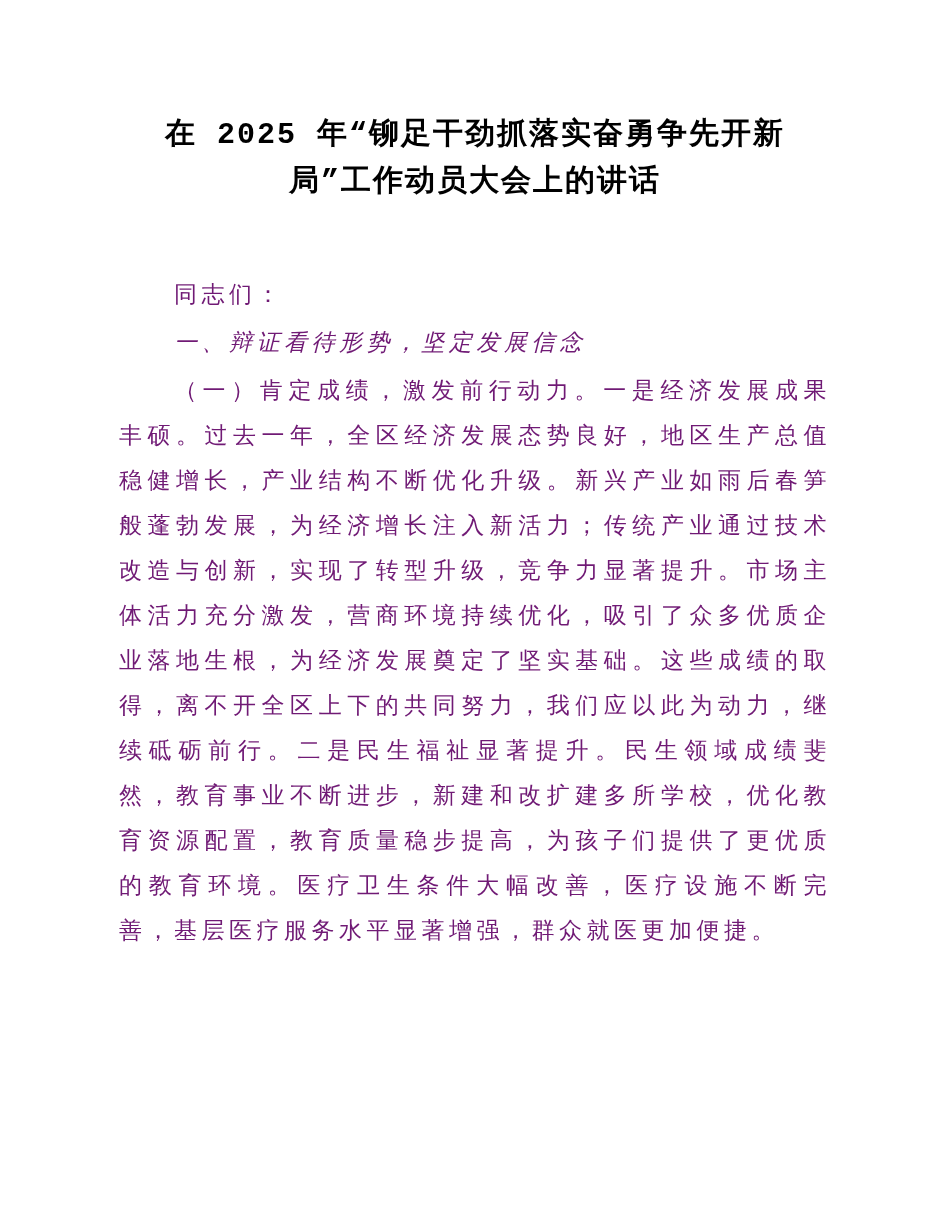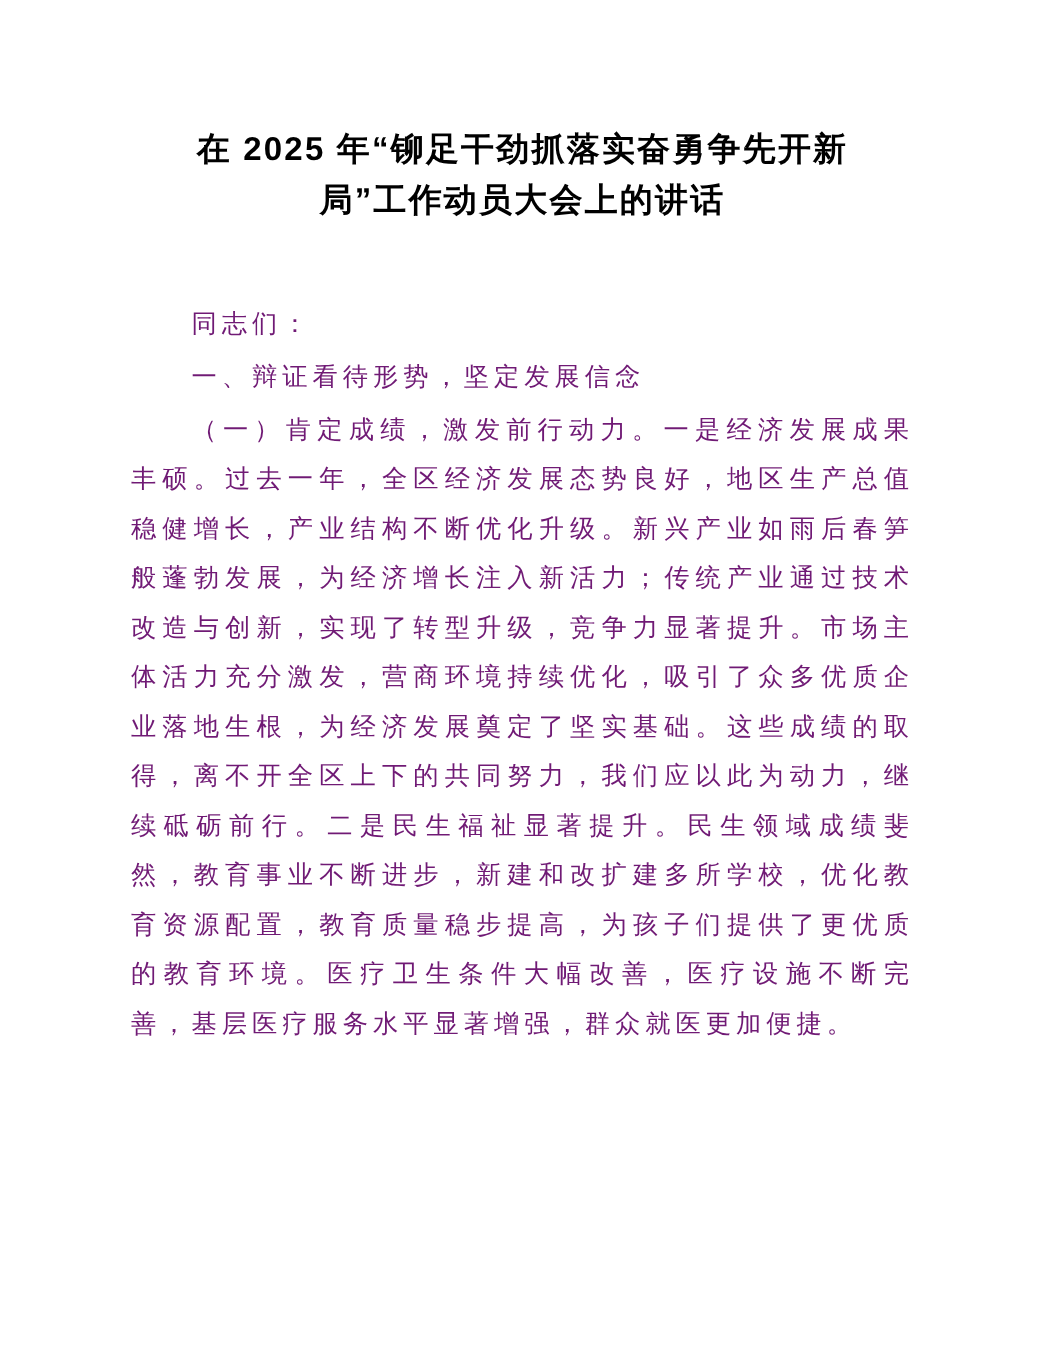--- a/index.html
+++ b/index.html
@@ -14,21 +14,21 @@
     background: #ffffff;
     color: #000000;
     overflow: hidden;
     font-family: "Liberation Serif", serif;
   }
   .doc-title {
     margin: 0 auto;
     padding-top: 112px;
     max-width: 640px;
     text-align: center;
-    font-family: Liberation Sans, sans-serif;
+    font-family: Liberation Mono, monospace;
     font-weight: 700;
     font-size: 30px;
     line-height: 47px;
     letter-spacing: 2px;
     color: #000000;
   }
   .content {
     margin-left: 119px;
     width: 712px;
     padding-top: 66px;
@@ -37,20 +37,21 @@
     letter-spacing: 4.5px;
     text-align: justify;
     color: #701a75;
   }
   .content p {
     margin: 0;
     text-indent: 55px;
   }
   .content p.section-heading {
     margin: 3px 0;
+    font-style: italic;
   }
 </style>
 </head>
 <body>
 
 <div class="page">
   <h1 class="doc-title">在 2025 年“铆足干劲抓落实奋勇争先开新局”工作动员大会上的讲话</h1>
 
   <div class="content">
     <p class="salutation">同志们：</p>

